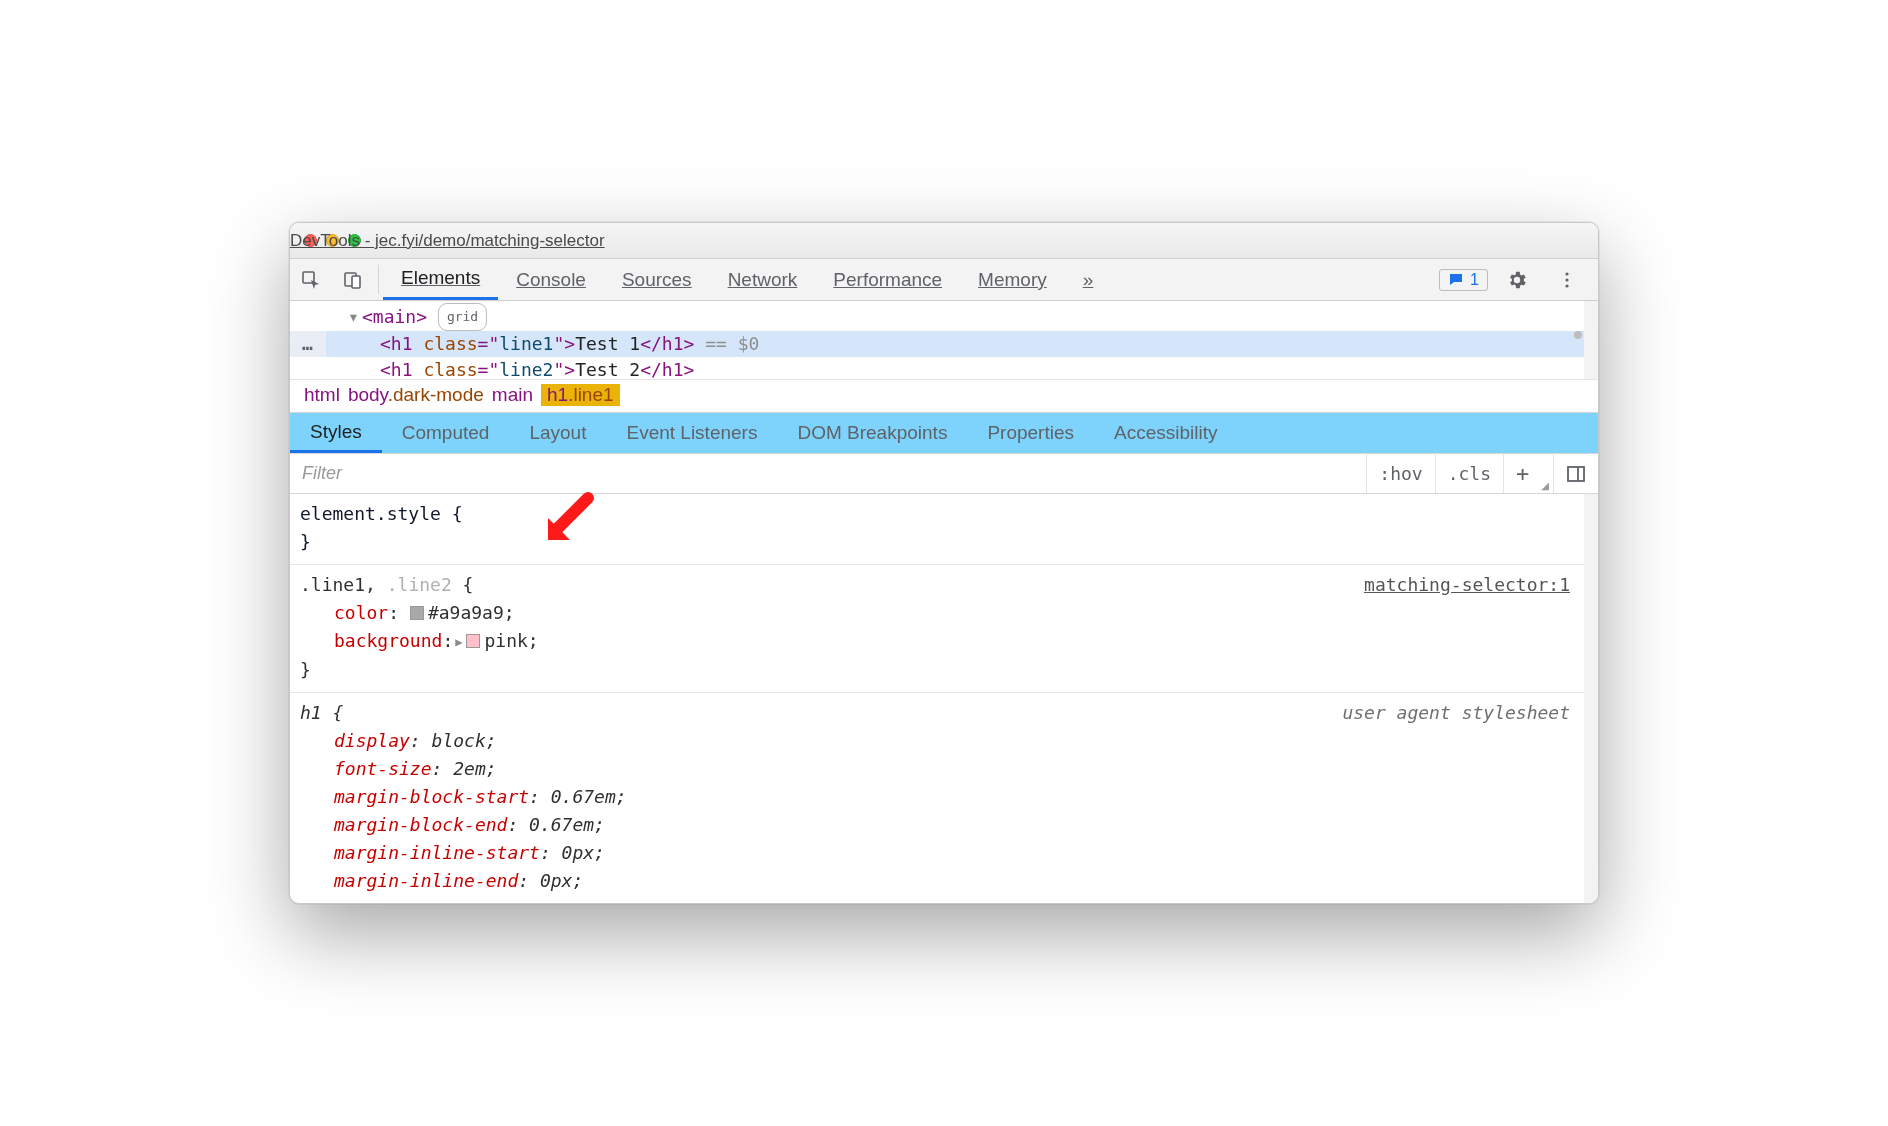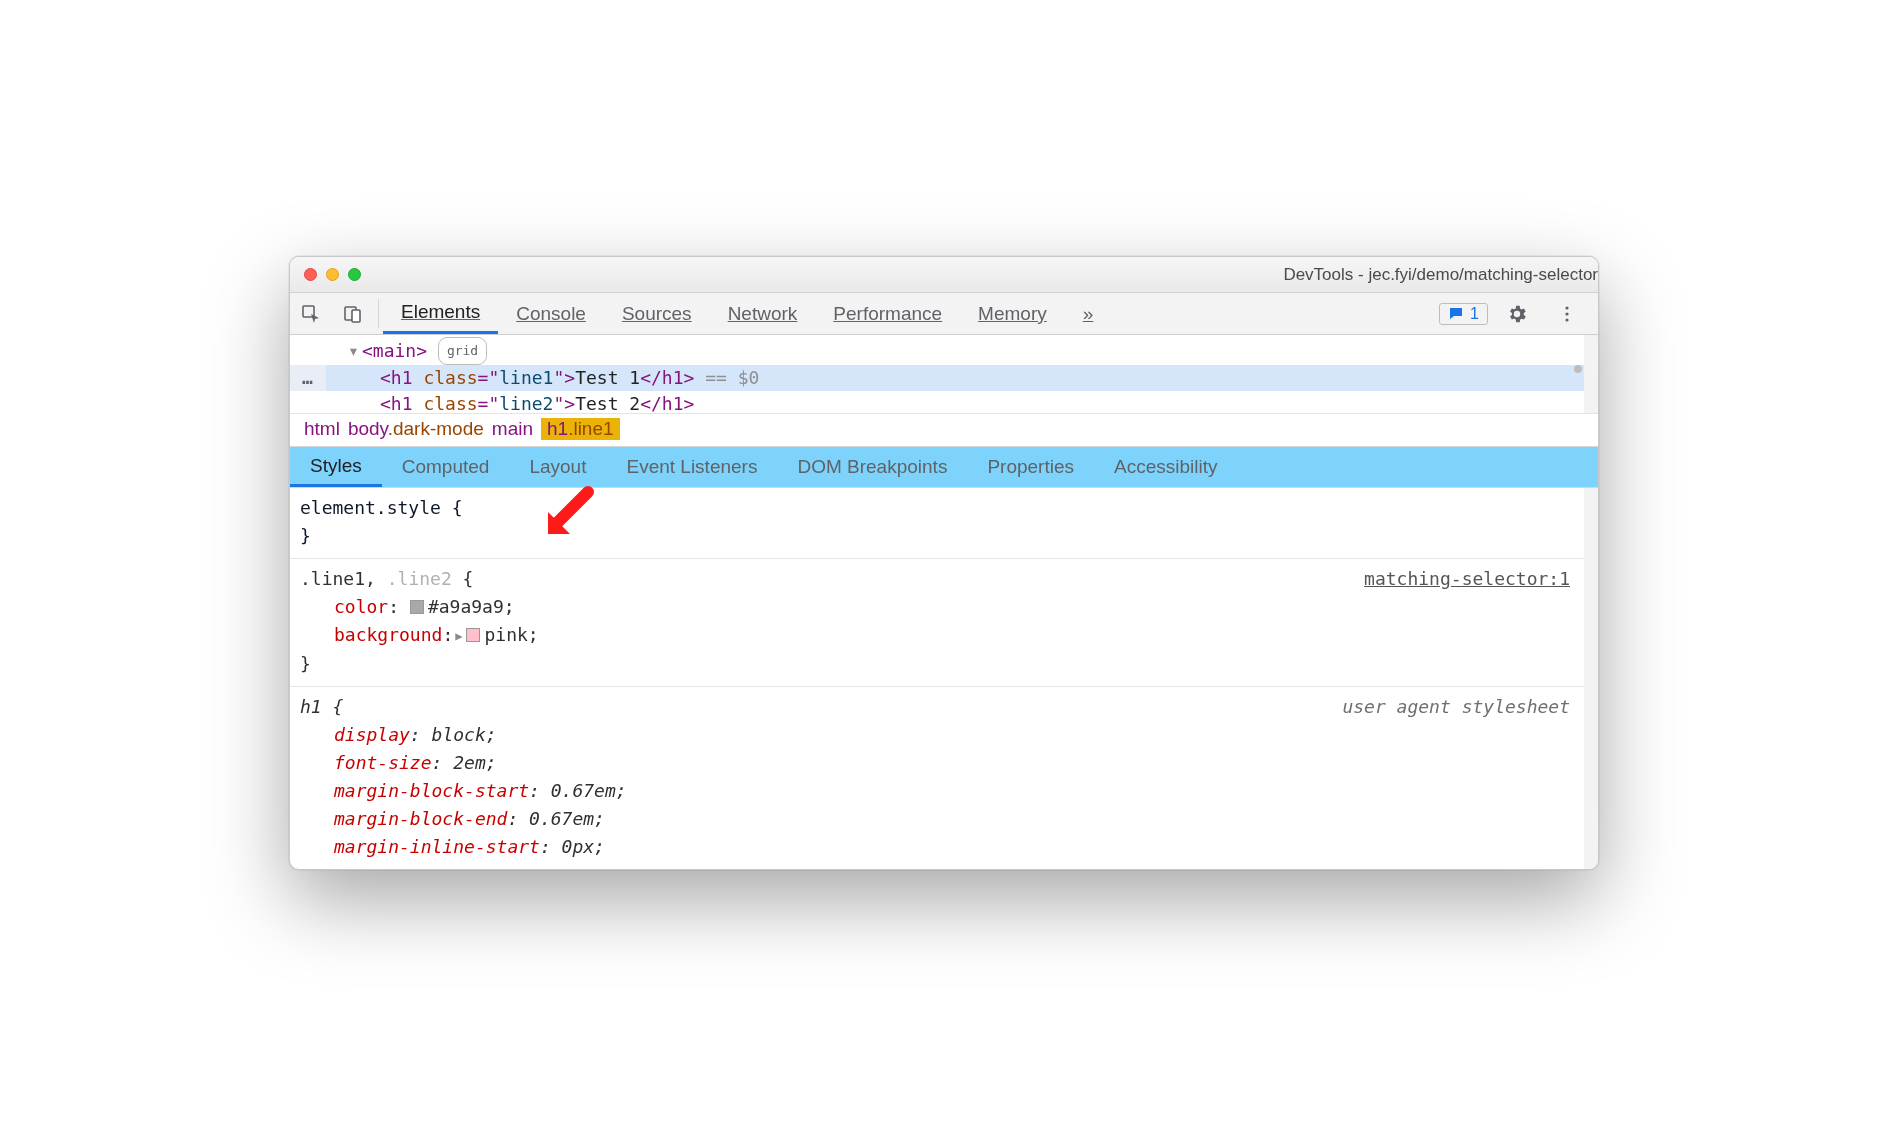--- a/index.html
+++ b/index.html
@@ -36,24 +36,25 @@
     gap: 9px;
     padding-left: 14px;
   }
   .dot { width: 13px; height: 13px; border-radius: 50%; }
   .dot.red { background: #ff5f57; border: 1px solid #e24640; }
   .dot.yellow { background: #febc2e; border: 1px solid #dfa023; }
   .dot.green { background: #28c840; border: 1px solid #1ba62f; }
   .title {
     position: absolute;
     left: 0; right: 0;
-    text-align: right;
+    text-align: left;
     font-size: 17px;
     color: #4a4a4a;
     pointer-events: none;
+    text-decoration: underline;
   }
   
   .toolbar {
     display: flex;
     align-items: stretch;
     border-bottom: 1px solid #cfcfcf;
     background: #f3f3f3;
     height: 42px;
     font-size: 19px;
     color: #5f6368;
@@ -256,20 +257,33 @@
   <div class="panetabs">
     <div class="ptab active">Styles</div>
     <div class="ptab">Computed</div>
     <div class="ptab">Layout</div>
     <div class="ptab">Event Listeners</div>
     <div class="ptab">DOM Breakpoints</div>
     <div class="ptab">Properties</div>
     <div class="ptab">Accessibility</div>
   </div>
 
+  <div class="filterrow">
+    <div class="filter">Filter</div>
+    <div class="ctrl">:hov</div>
+    <div class="ctrl">.cls</div>
+    <div class="ctrl plus">+</div>
+    <div class="corner">◢</div>
+    <div class="ctrl panel-icon">
+      <svg viewBox="0 0 20 20" fill="none" stroke="#5f6368" stroke-width="1.8">
+          <rect x="2" y="3" width="16" height="14"></rect>
+          <line x1="12" y1="3" x2="12" y2="17"></line>
+        </svg>
+    </div>
+  </div>
 
   <div class="rules">
 
     <div class="rule" style="color:#0f172a">
       <span>element.style</span> <span>{</span><br>
       <span>}</span>
       
       <svg class="ann-arrow" style="left:250px; top:-2px;" viewBox="0 0 56 56">
         <path d="M48 6 L14 40" stroke="#ff1a1a" stroke-width="12" stroke-linecap="round"></path>
         <path d="M8 48 L8 26 L30 48 Z" fill="#ff1a1a"></path>
@@ -289,17 +303,18 @@
     </div>
 
     <div class="rule italic" style="border-bottom:none">
       <div class="src ua">user agent stylesheet</div>
       <span class="sel">h1</span> <span>{</span>
       <div class="decl"><span class="propn">display</span>: <span class="propv">block</span>;</div>
       <div class="decl"><span class="propn">font-size</span>: <span class="propv">2em</span>;</div>
       <div class="decl"><span class="propn">margin-block-start</span>: <span class="propv">0.67em</span>;</div>
       <div class="decl"><span class="propn">margin-block-end</span>: <span class="propv">0.67em</span>;</div>
       <div class="decl"><span class="propn">margin-inline-start</span>: <span class="propv">0px</span>;</div>
+      <div class="decl"><span class="propn">margin-inline-end</span>: <span class="propv">0px</span>;</div>
     </div>
 
   </div>
 
 </div>
 
 </body></html>

